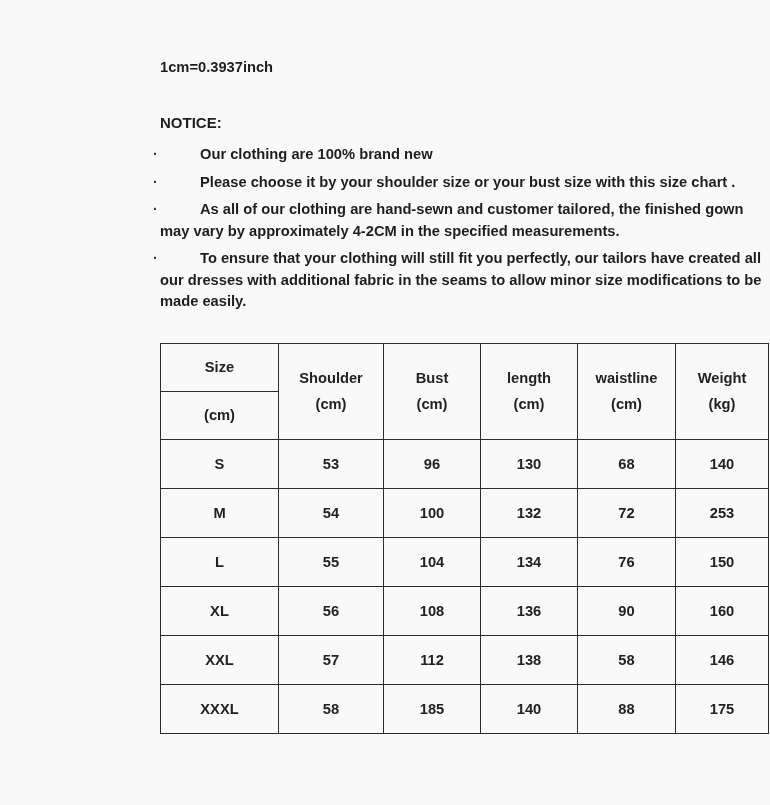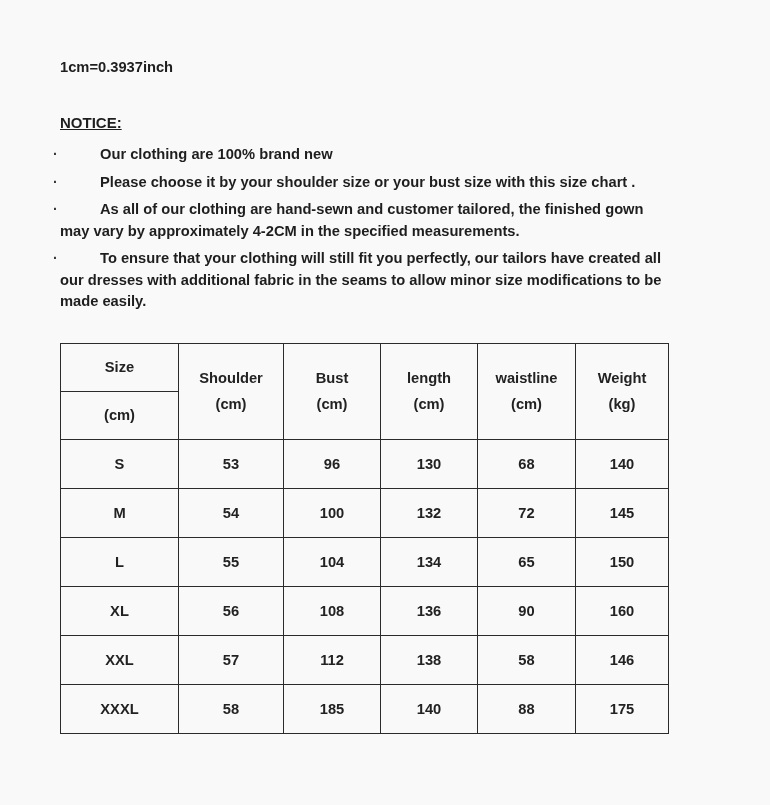--- a/index.html
+++ b/index.html
@@ -8,34 +8,34 @@
   }
   body {
     width: 770px;
     height: 805px;
     background: #f9f9f9;
     font-family: "Liberation Sans", sans-serif;
     color: #1e1e1e;
     overflow: hidden;
   }
   .page {
-    padding: 58px 78px 0 60px;
+    padding: 58px 78px 0 116px;
     box-sizing: border-box;
+    margin-left: 44px;
   }
   .conversion-note {
     font-weight: bold;
     font-size: 14.7px;
     line-height: 18px;
   }
   .notice-heading {
     margin-top: 37px;
     font-weight: bold;
     font-size: 15px;
     line-height: 19px;
-    text-decoration: underline;
   }
   .notice-list {
     margin-top: 12px;
     width: 610px;
   }
   .notice-item {
     position: relative;
     font-weight: bold;
     font-size: 14.7px;
     line-height: 21.5px;
@@ -153,28 +153,28 @@
         <td>130</td>
         <td>68</td>
         <td>140</td>
       </tr>
       <tr>
         <td>M</td>
         <td>54</td>
         <td>100</td>
         <td>132</td>
         <td>72</td>
-        <td>145</td>
+        <td>253</td>
       </tr>
       <tr>
         <td>L</td>
         <td>55</td>
         <td>104</td>
         <td>134</td>
-        <td>65</td>
+        <td>76</td>
         <td>150</td>
       </tr>
       <tr>
         <td>XL</td>
         <td>56</td>
         <td>108</td>
         <td>136</td>
         <td>90</td>
         <td>160</td>
       </tr>

